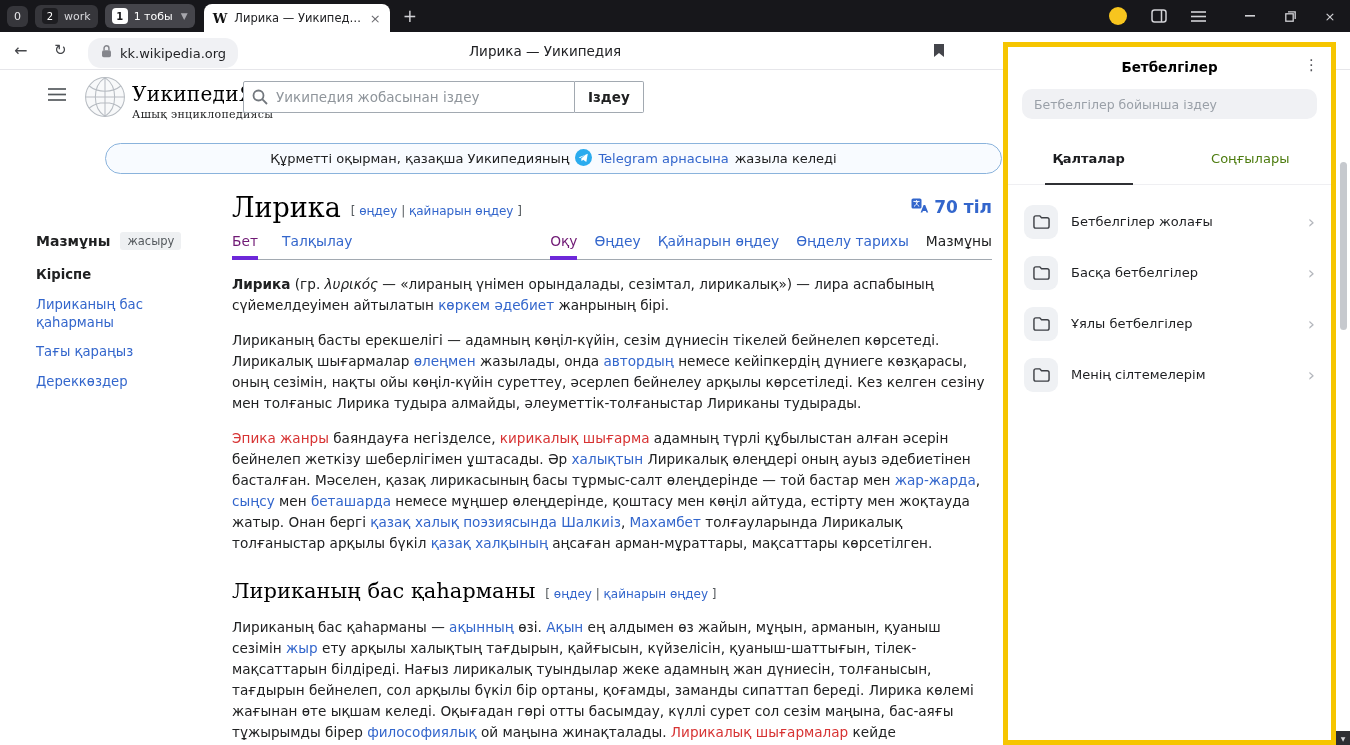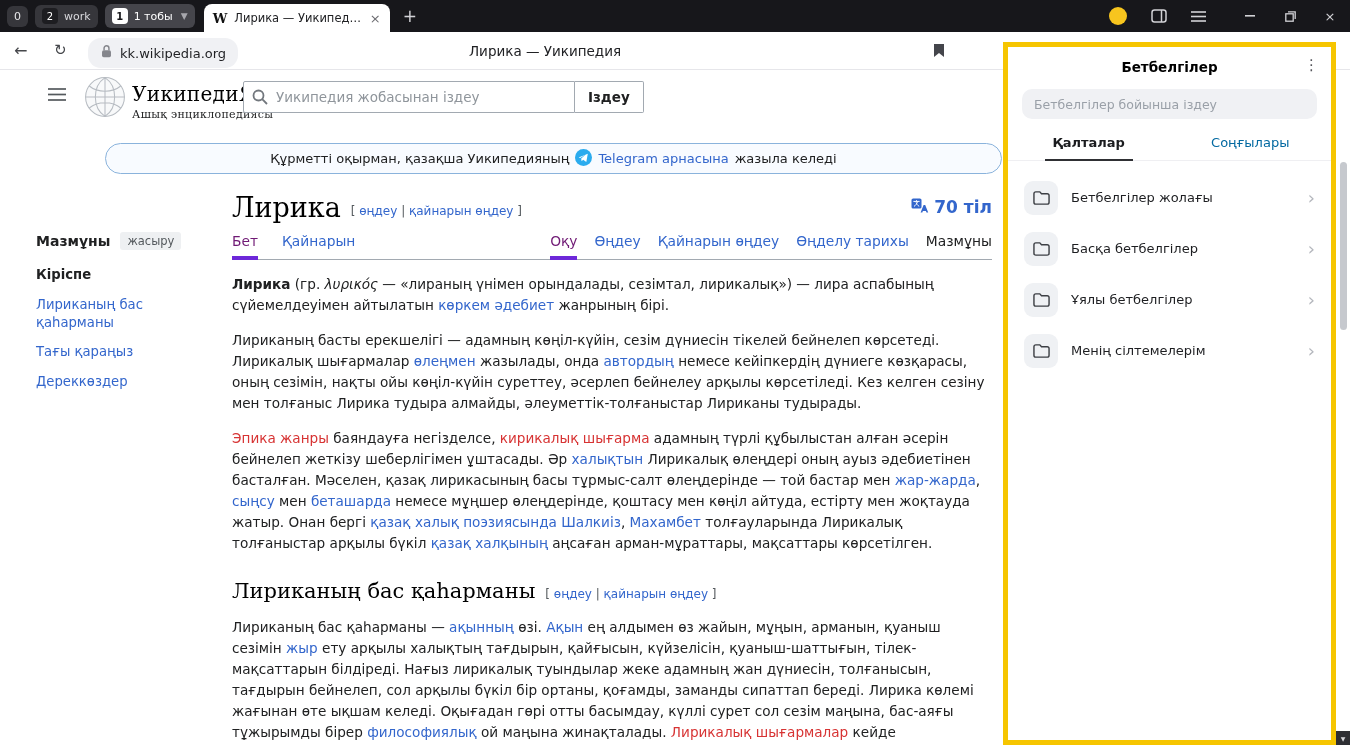--- a/index.html
+++ b/index.html
@@ -103,22 +103,22 @@
   .bm-panel { position:absolute; left:1003px; top:42px; width:333px; height:703px; background:#fff;
               border:5px solid #f6c500; z-index:6; }
   .bm-head { position:relative; margin-top:10px; text-align:center; }
   .bm-title { font-size:13.5px; font-weight:bold; color:#000000; }
   .bm-kebab { position:absolute; right:12px; top:-1px; font-size:15px; color:#55565b; }
   .bm-search { margin:13px 14px 0; }
   .bm-search input { width:100%; height:30px; background:#f0f1f4; border:none; border-radius:10px;
                      padding:0 12px; font-size:12.5px; font-family:inherit; color:#202124; outline:none; }
   .bm-search input::placeholder { color:#9aa0a8; }
   .bm-tabs { margin-top:16px; display:flex; border-bottom:1px solid #efeff2; }
-  .bm-tab { flex:1; text-align:center; font-size:13px; color:#0369a1; }
-  .bm-tab span { display:inline-block; padding:0 8px 9px; }
+  .bm-tab { flex:1; text-align:center; font-size:13px; color:#4d7c0f; }
+  .bm-tab span { display:inline-block; padding:0 8px 17px;margin-top:16px; }
   .bm-tab.active { color:#1b1c1f; font-weight:bold; }
   .bm-tab.active span { border-bottom:2.5px solid #2f3034; margin-bottom:-1px; }
   .bm-list { margin-top:11px; }
   .bm-item { display:flex; align-items:center; height:51px; padding:0 16px; }
   .bm-ico { width:34px; height:34px; border-radius:9px; background:#eff1f4; display:flex;
             align-items:center; justify-content:center; }
   .bm-label { margin-left:13px; font-size:13px; color:#1d1e21; }
   .bm-chev { margin-left:auto; color:#b4b7bd; font-size:18px; line-height:1; }
 
   
@@ -277,21 +277,21 @@
             <path d="M9.6 14.6l3-7.6h1.6l3 7.6h-1.7l-.6-1.7h-3l-.6 1.7z" fill="#3366cc"></path>
           </svg>
         </span>
         <span class="lcount">70 тіл</span>
       </span>
     </div>
 
     <div class="tabsrow">
       <div class="tabs-left">
         <span class="wtab active">Бет</span>
-        <span class="wtab">Қайнарын</span>
+        <span class="wtab">Талқылау</span>
       </div>
       <div class="tabs-right">
         <span class="wtab active">Оқу</span>
         <span class="wtab">Өңдеу</span>
         <span class="wtab">Қайнарын өңдеу</span>
         <span class="wtab">Өңделу тарихы</span>
         <span class="wtab dark">Мазмұны</span>
       </div>
     </div>
 

